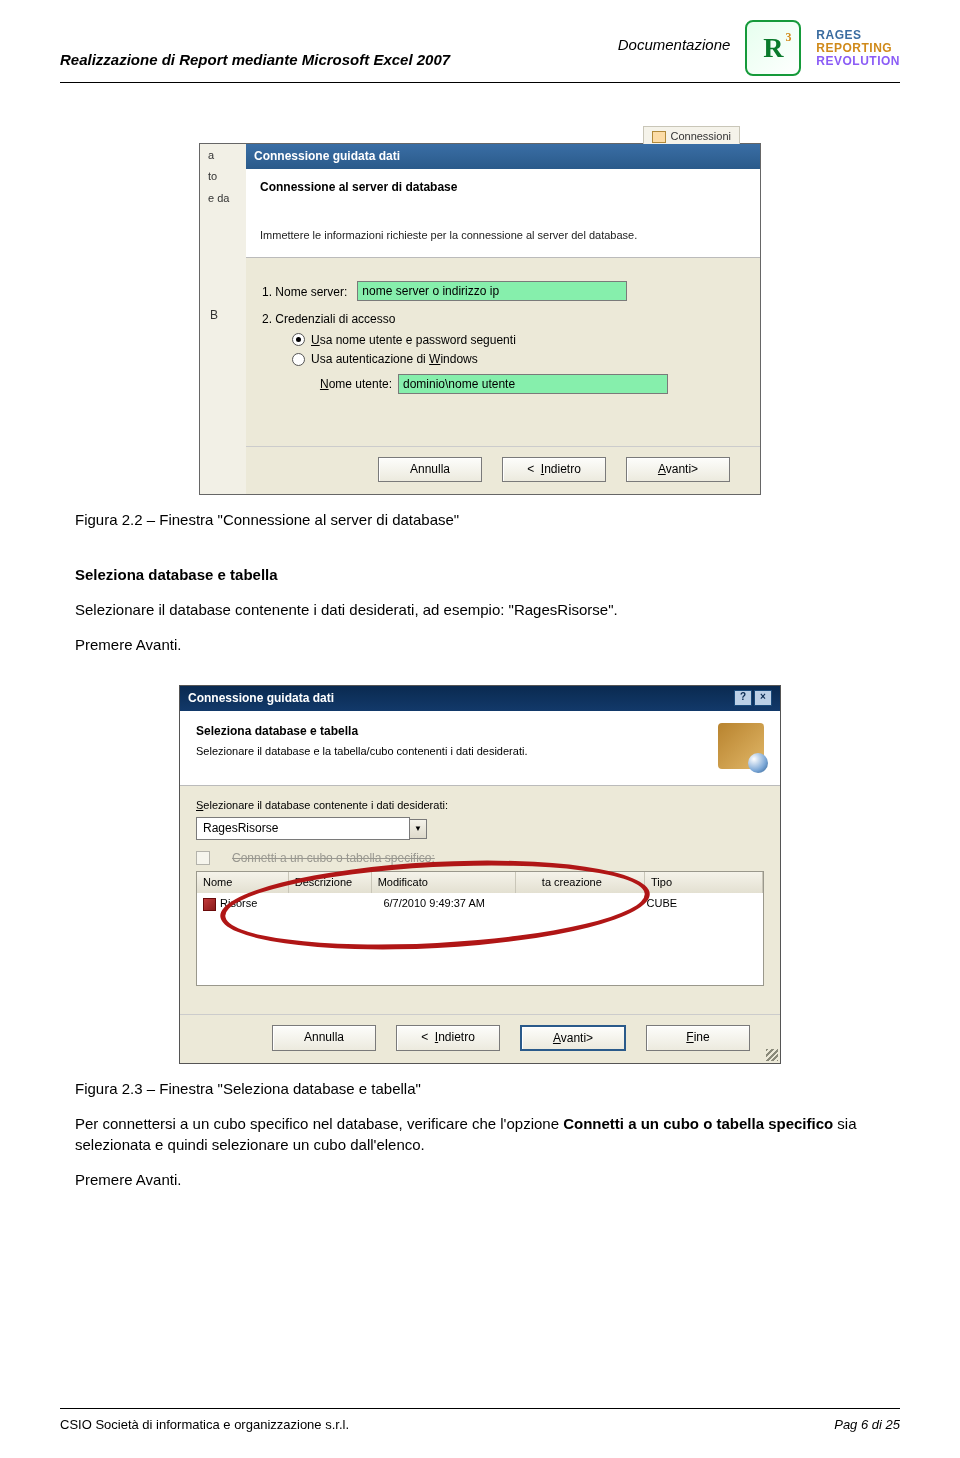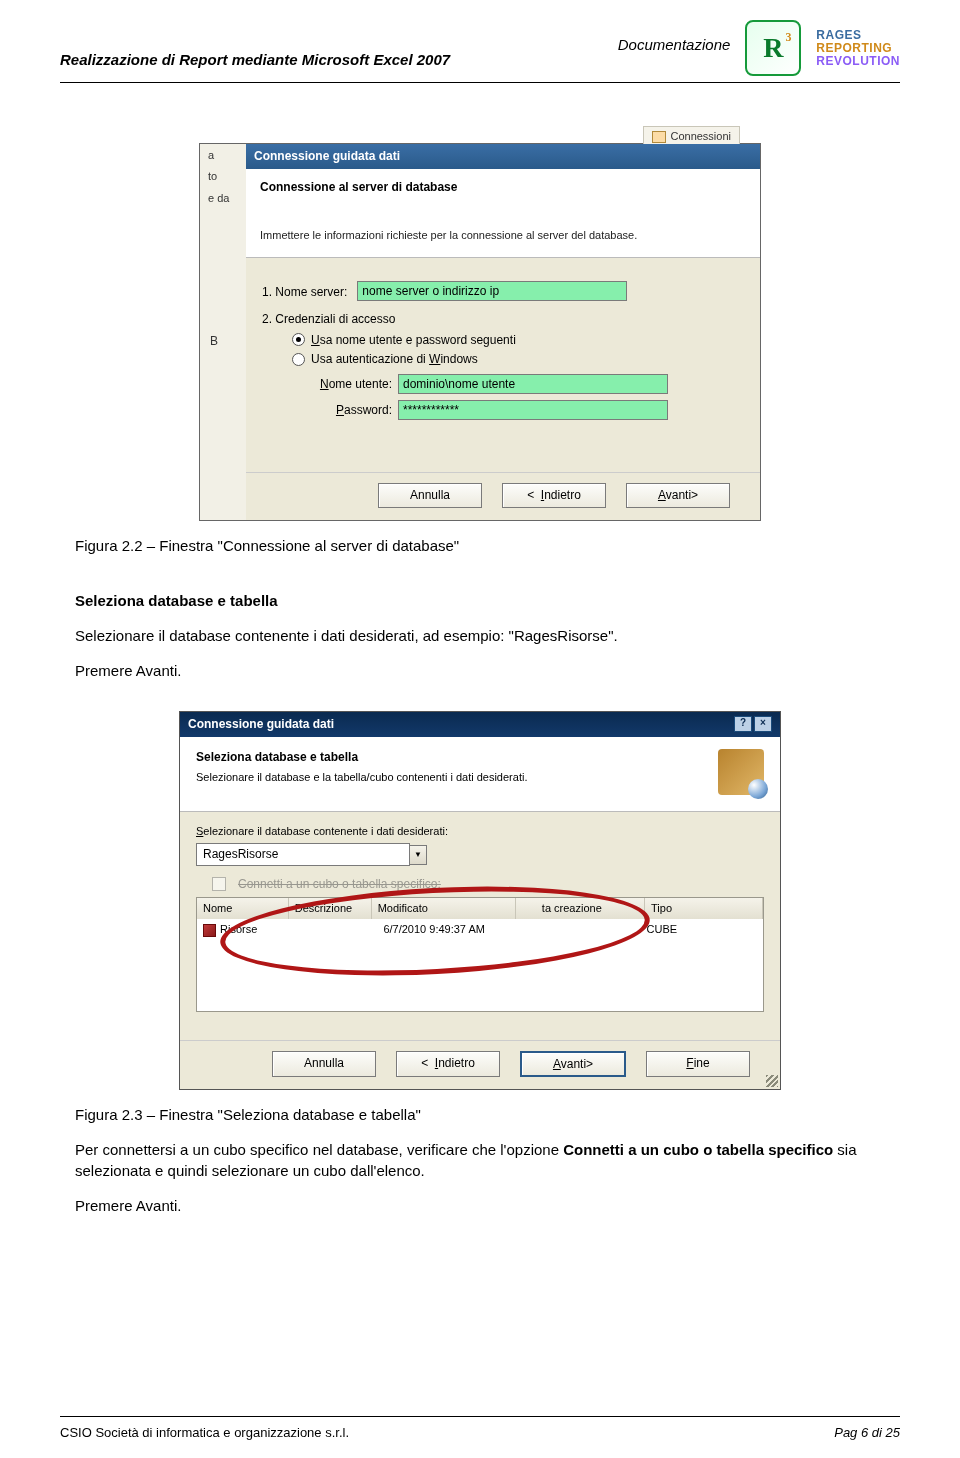--- a/index.html
+++ b/index.html
@@ -51,33 +51,33 @@
   .titlebar2 .winbtns{display:flex;gap:2px;}
   .titlebar2 .winbtn{width:16px;height:14px;background:#bcd0e6;border:1px solid #1a4a7a;font-size:10px;line-height:12px;text-align:center;color:#0a2a50;font-weight:bold;}
   .hdr-white2{background:#fff;padding:12px 16px 16px 16px;border-bottom:1px solid #bbb;display:flex;align-items:flex-start;gap:14px;}
   .hdr-white2 .txt{flex:1;}
   .wiz-icon{width:46px;height:46px;background:linear-gradient(135deg,#b8832e,#e1b768);border-radius:4px;position:relative;}
   .wiz-icon::after{content:"";position:absolute;right:-4px;bottom:-4px;width:20px;height:20px;border-radius:50%;background:radial-gradient(circle at 30% 30%,#fff,#7aa6d6 60%,#2a5a8a);}
   .body-gray2{background:#ece9d8;padding:12px 16px 4px 16px;}
   .combo{display:flex;align-items:center;margin:4px 0 10px 0;}
   .combo-field{border:1px solid #7a7a7a;background:#fff;padding:2px 6px;width:200px;font-size:12px;}
   .combo-arrow{width:16px;height:18px;border:1px solid #7a7a7a;border-left:0;background:linear-gradient(#f5f3ea,#dedacb);display:flex;align-items:center;justify-content:center;font-size:8px;}
-  .chk-row{display:flex;align-items:center;gap:12px;font-size:12px;color:#555;text-decoration:line-through;opacity:.55;margin:2px 16px;}
+  .chk-row{display:flex;align-items:center;gap:22px;font-size:12px;color:#555;text-decoration:line-through;opacity:.55;margin:2px 0;}
   .chk{width:12px;height:12px;border:1px solid #888;background:#fff;}
   .tbl{border:1px solid #9a988c;background:#fff;margin:4px 0 24px 0;}
   .tbl-head{display:flex;background:linear-gradient(#f5f3ea,#e3e0d1);font-size:11px;}
   .tbl-head div{padding:3px 6px;border-right:1px solid #c9c6b8;}
   .c-nome{width:90px;} .c-desc{width:80px;} .c-mod{width:150px;} .c-crea{width:110px;} .c-tipo{width:120px;}
   .tbl-row{display:flex;font-size:11px;}
   .tbl-row div{padding:3px 6px;}
   .cube-icon{display:inline-block;width:11px;height:11px;background:linear-gradient(135deg,#c23a3a,#8a1a1a);margin-right:4px;vertical-align:middle;border:1px solid #6a0a0a;}
   .ellipse{position:absolute;border:5px solid #b01616;border-radius:50%;width:420px;height:76px;left:40px;top:176px;transform:rotate(-3deg);pointer-events:none;}
   .resize-grip{position:absolute;right:2px;bottom:2px;width:12px;height:12px;background:repeating-linear-gradient(135deg,#8a8a7a 0 2px,transparent 2px 4px);}
 
-  .footer{position:absolute;left:0;right:0;bottom:18px;padding:0 60px;}
+  .footer{position:absolute;left:0;right:0;bottom:26px;padding:0 60px;}
   hr.foot-rule{border:none;border-top:1.5px solid #000;margin:0 0 8px 0;}
   .footer-row{display:flex;justify-content:space-between;font-size:13px;}
   .footer-row .c{font-style:italic;}
 </style>
 </head>
 <body>
 <div class="page">
 
 <div class="header">
   <div class="header-left">Realizzazione di Report mediante Microsoft Excel 2007</div>
@@ -126,24 +126,20 @@
             <span class="radio sel"></span>
             <span><u>U</u>sa nome utente e password seguenti</span>
           </div>
           <div class="radio-row">
             <span class="radio"></span>
             <span><span>Usa autenticazione di <u>W</u>indows</span></span>
           </div>
           <div class="row" style="margin-left:30px;">
             <span class="lbl"><u>N</u>ome utente:</span>
             <div class="inp"><input type="text" value="dominio\nome utente" style=""></div>
-          </div>
-          <div class="row" style="margin-left:30px;">
-            <span class="lbl"><u>P</u>assword:</span>
-            <div class="inp"><input type="text" value="************" style=""></div>
           </div>
           <div style="height:40px;"></div>
         </div>
         <div class="btnbar">
           <div class="btn">Annulla</div>
           <div class="btn">&lt;&nbsp;&nbsp;<u>I</u>ndietro</div>
           <div class="btn"><u>A</u>vanti&gt;</div>
         </div>
       </div>
     </div>

